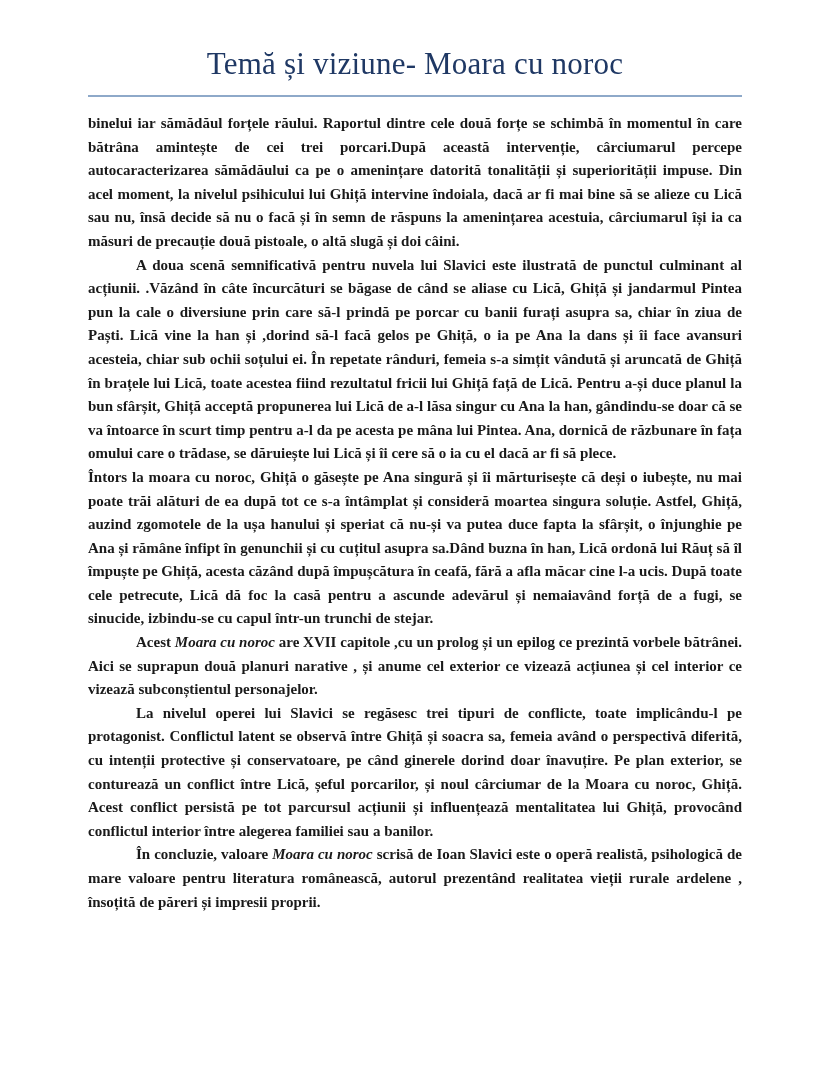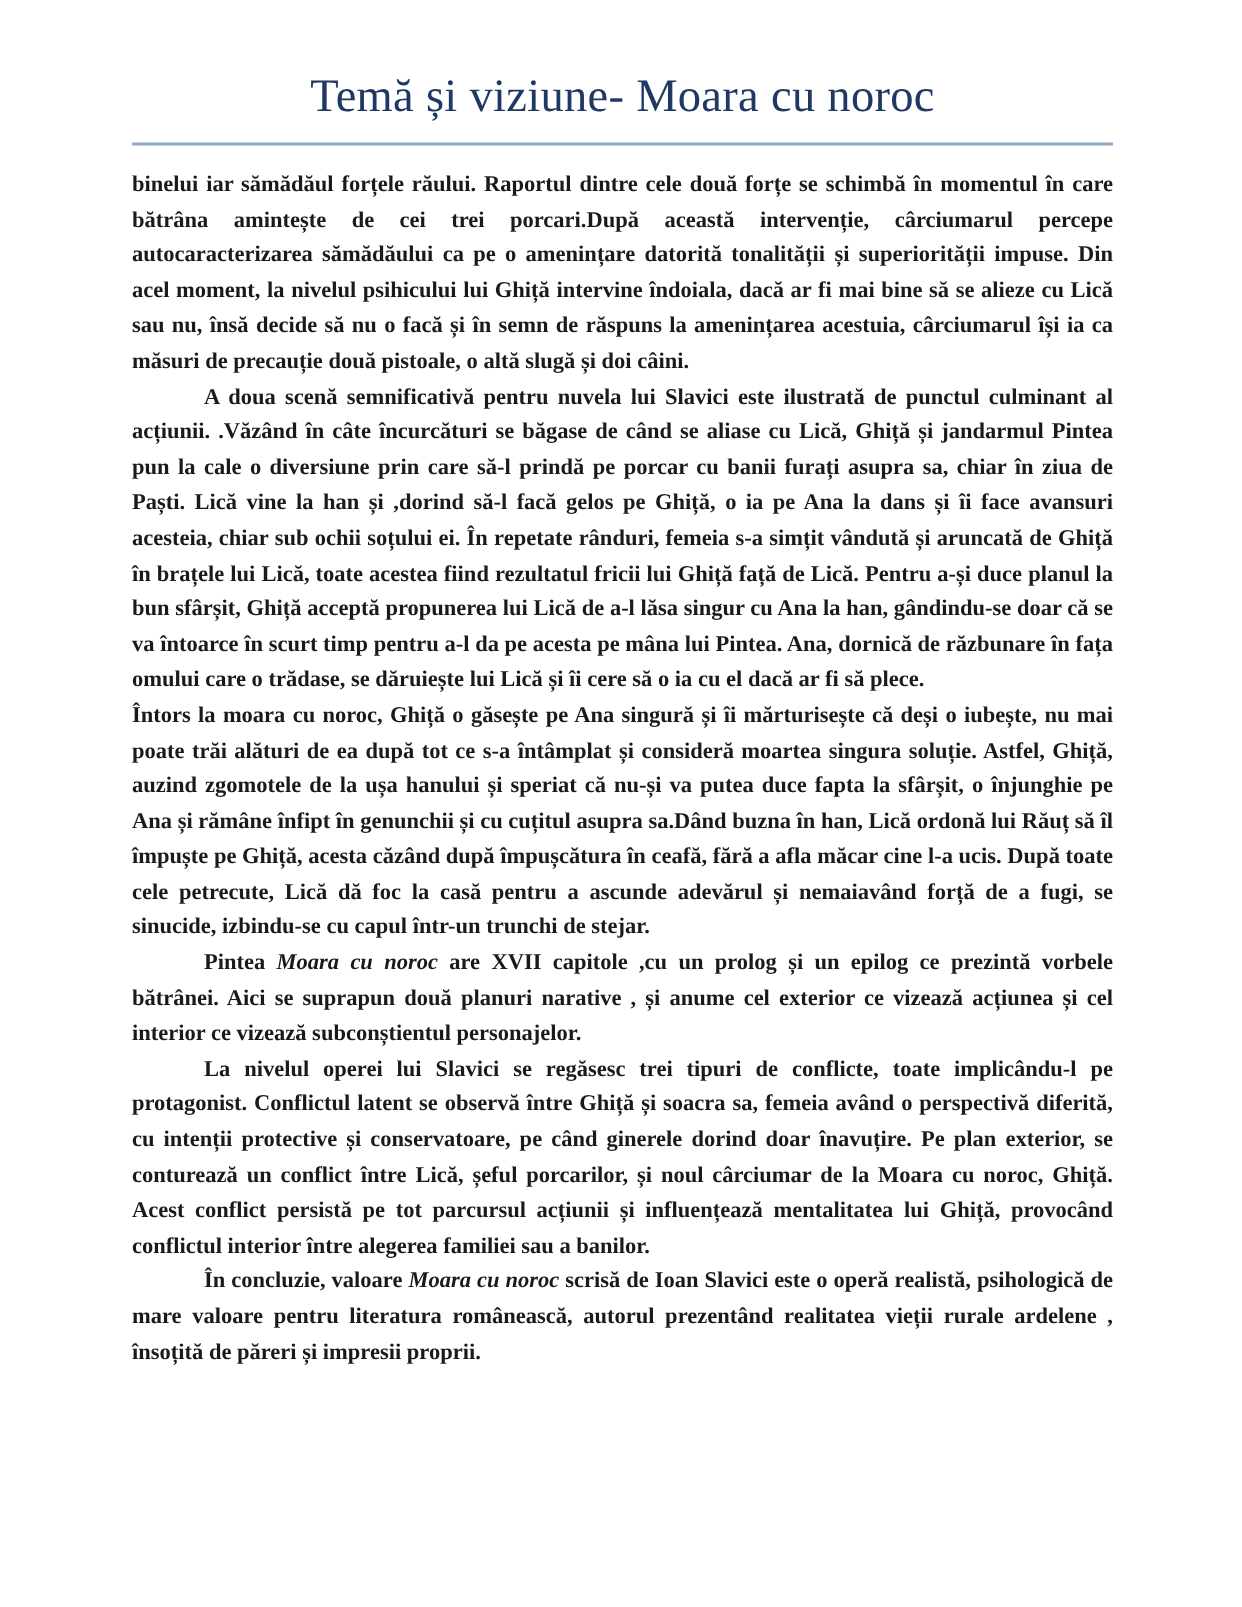--- a/index.html
+++ b/index.html
@@ -83,18 +83,18 @@
 
   <div class="doc-header">
     <h1 class="doc-title" style="color: rgb(31, 56, 100);">Temă și viziune- Moara cu noroc</h1>
     <div class="title-rule" style="background: rgb(142, 169, 201);"></div>
   </div>
 
   <div class="body-text" style="color: rgb(26, 26, 26);">
       <p class="p-flush"><span>binelui iar sămădăul forțele răului. Raportul dintre cele două forțe se schimbă în momentul în care bătrâna amintește de cei trei porcari.După această intervenție, cârciumarul percepe autocaracterizarea sămădăului ca pe o amenințare datorită tonalității și superiorității impuse. Din acel moment, la nivelul psihicului lui Ghiță intervine îndoiala, dacă ar fi mai bine să se alieze cu Lică sau nu, însă decide să nu o facă și în semn de răspuns la amenințarea acestuia, cârciumarul își ia ca măsuri de precauție două pistoale, o altă slugă și doi câini.</span></p>
       <p class="p-indent"><span>A doua scenă semnificativă pentru nuvela lui Slavici este ilustrată de punctul culminant al acțiunii. .Văzând în câte încurcături se băgase de când se aliase cu Lică, Ghiță și jandarmul Pintea pun la cale o diversiune prin care să-l prindă pe porcar cu banii furați asupra sa, chiar în ziua de Paști. Lică vine la han și ,dorind să-l facă gelos pe Ghiță, o ia pe Ana la dans și îi face avansuri acesteia, chiar sub ochii soțului ei. În repetate rânduri, femeia s-a simțit vândută și aruncată de Ghiță în brațele lui Lică, toate acestea fiind rezultatul fricii lui Ghiță față de Lică. Pentru a-și duce planul la bun sfârșit, Ghiță acceptă propunerea lui Lică de a-l lăsa singur cu Ana la han, gândindu-se doar că se va întoarce în scurt timp pentru a-l da pe acesta pe mâna lui Pintea. Ana, dornică de răzbunare în fața omului care o trădase, se dăruiește lui Lică și îi cere să o ia cu el dacă ar fi să plece.</span></p>
       <p class="p-flush"><span>Întors la moara cu noroc, Ghiță o găsește pe Ana singură și îi mărturisește că deși o iubește, nu mai poate trăi alături de ea după tot ce s-a întâmplat și consideră moartea singura soluție. Astfel, Ghiță, auzind zgomotele de la ușa hanului și speriat că nu-și va putea duce fapta la sfârșit, o înjunghie pe Ana și rămâne înfipt în genunchii și cu cuțitul asupra sa.Dând buzna în han, Lică ordonă lui Răuț să îl împuște pe Ghiță, acesta căzând după împușcătura în ceafă, fără a afla măcar cine l-a ucis. După toate cele petrecute, Lică dă foc la casă pentru a ascunde adevărul și nemaiavând forță de a fugi, se sinucide, izbindu-se cu capul într-un trunchi de stejar.</span></p>
-      <p class="p-indent"><span>Pintea </span><em>Moara cu noroc</em><span> are XVII capitole ,cu  un prolog și un epilog ce prezintă vorbele bătrânei. Aici se suprapun două planuri narative , și anume cel exterior ce vizează acțiunea și cel interior ce vizează subconștientul personajelor.</span></p>
+      <p class="p-indent"><span>Acest </span><em>Moara cu noroc</em><span> are XVII capitole ,cu  un prolog și un epilog ce prezintă vorbele bătrânei. Aici se suprapun două planuri narative , și anume cel exterior ce vizează acțiunea și cel interior ce vizează subconștientul personajelor.</span></p>
       <p class="p-indent"><span>La nivelul operei lui Slavici se regăsesc trei tipuri de conflicte, toate implicându-l pe protagonist. Conflictul latent se observă între Ghiță și soacra sa, femeia având o perspectivă diferită, cu intenții protective și conservatoare, pe când ginerele dorind doar înavuțire. Pe plan exterior, se conturează un conflict între Lică, șeful porcarilor, și noul cârciumar de la Moara cu noroc, Ghiță. Acest  conflict persistă pe tot parcursul acțiunii și influențează mentalitatea lui Ghiță, provocând conflictul interior între alegerea familiei sau a banilor.</span></p>
       <p class="p-indent"><span>În concluzie, valoare </span><em>Moara cu noroc</em><span> scrisă de Ioan Slavici este o operă realistă, psihologică de mare valoare pentru literatura românească, autorul prezentând realitatea vieții rurale ardelene , însoțită de păreri și impresii proprii.</span></p>
     </div>
 
 </div>
 
 </body></html>

